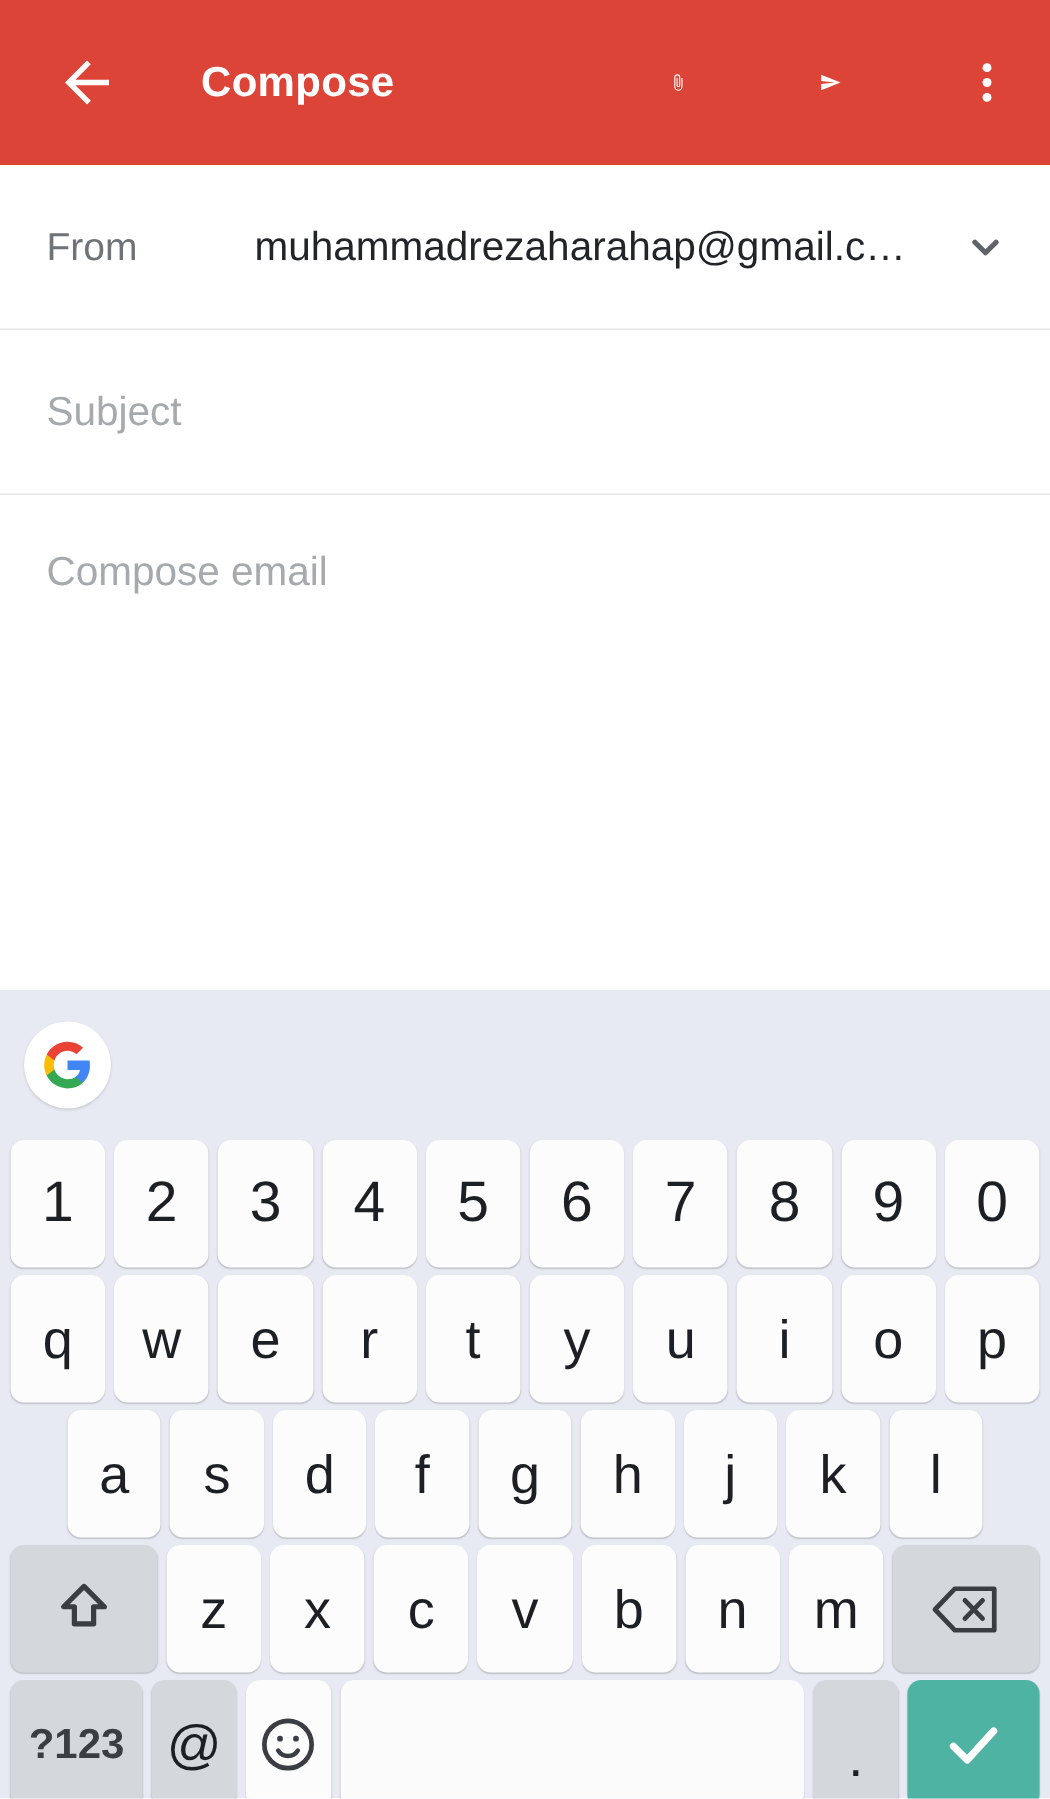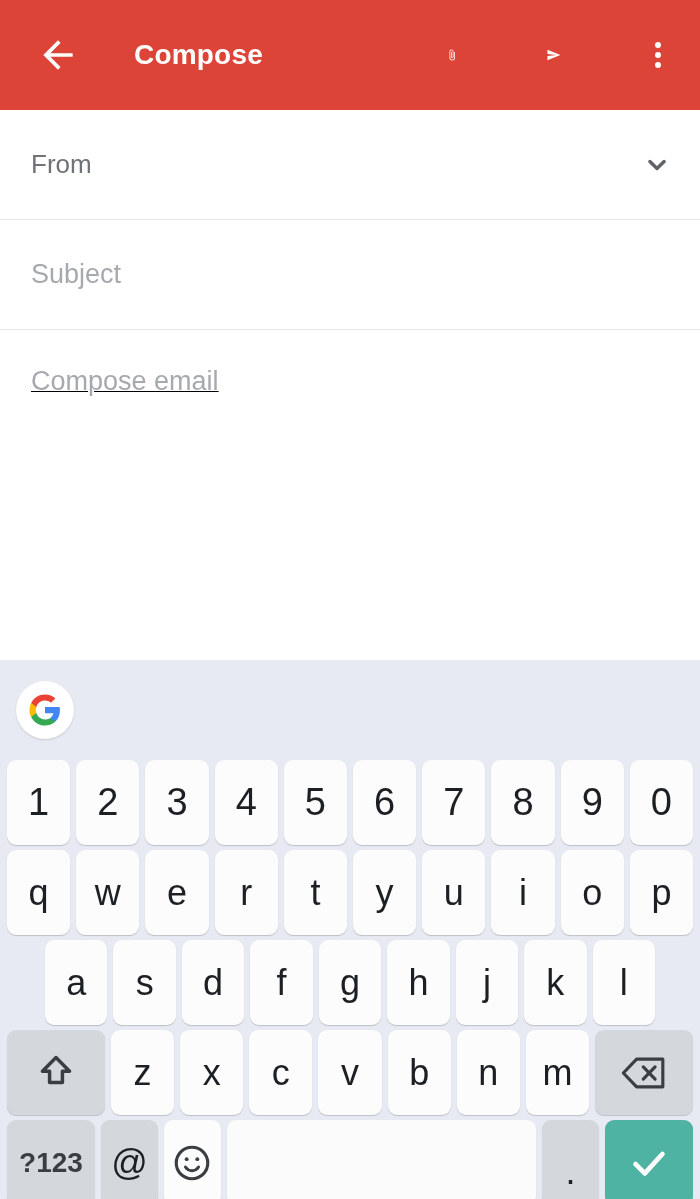--- a/index.html
+++ b/index.html
@@ -88,21 +88,20 @@
   .chevron {
     width: 34px;
     height: 34px;
     flex: 0 0 auto;
     margin-left: auto;
   }
   .body-row {
     flex: 1 1 auto;
     padding: 36px 31px 0 31px;
     min-height: 0;
-    text-decoration: underline;
   }
 
   
   .keyboard {
     flex: 0 0 auto;
     height: 539px;
     background: #e7eaf2;
     display: flex;
     flex-direction: column;
     padding: 0;
@@ -193,20 +192,21 @@
         <circle cx="12" cy="12" r="2.1" fill="#ffffff"></circle>
         <circle cx="12" cy="19" r="2.1" fill="#ffffff"></circle>
       </svg>
     </div>
   </div>
 
   <div class="compose-area">
 
     <div class="field-row">
       <span class="field-label">From</span>
+      <span class="field-value">muhammadrezaharahap@gmail.c…</span>
       <svg class="chevron" viewBox="0 0 24 24">
         <path d="M7 9.5 12 14.5 17 9.5" fill="none" stroke="#5f6368" stroke-width="2.4" stroke-linecap="round" stroke-linejoin="round"></path>
       </svg>
     </div>
 
 
     <div class="field-row">
       <span class="field-placeholder">Subject</span>
     </div>
 

